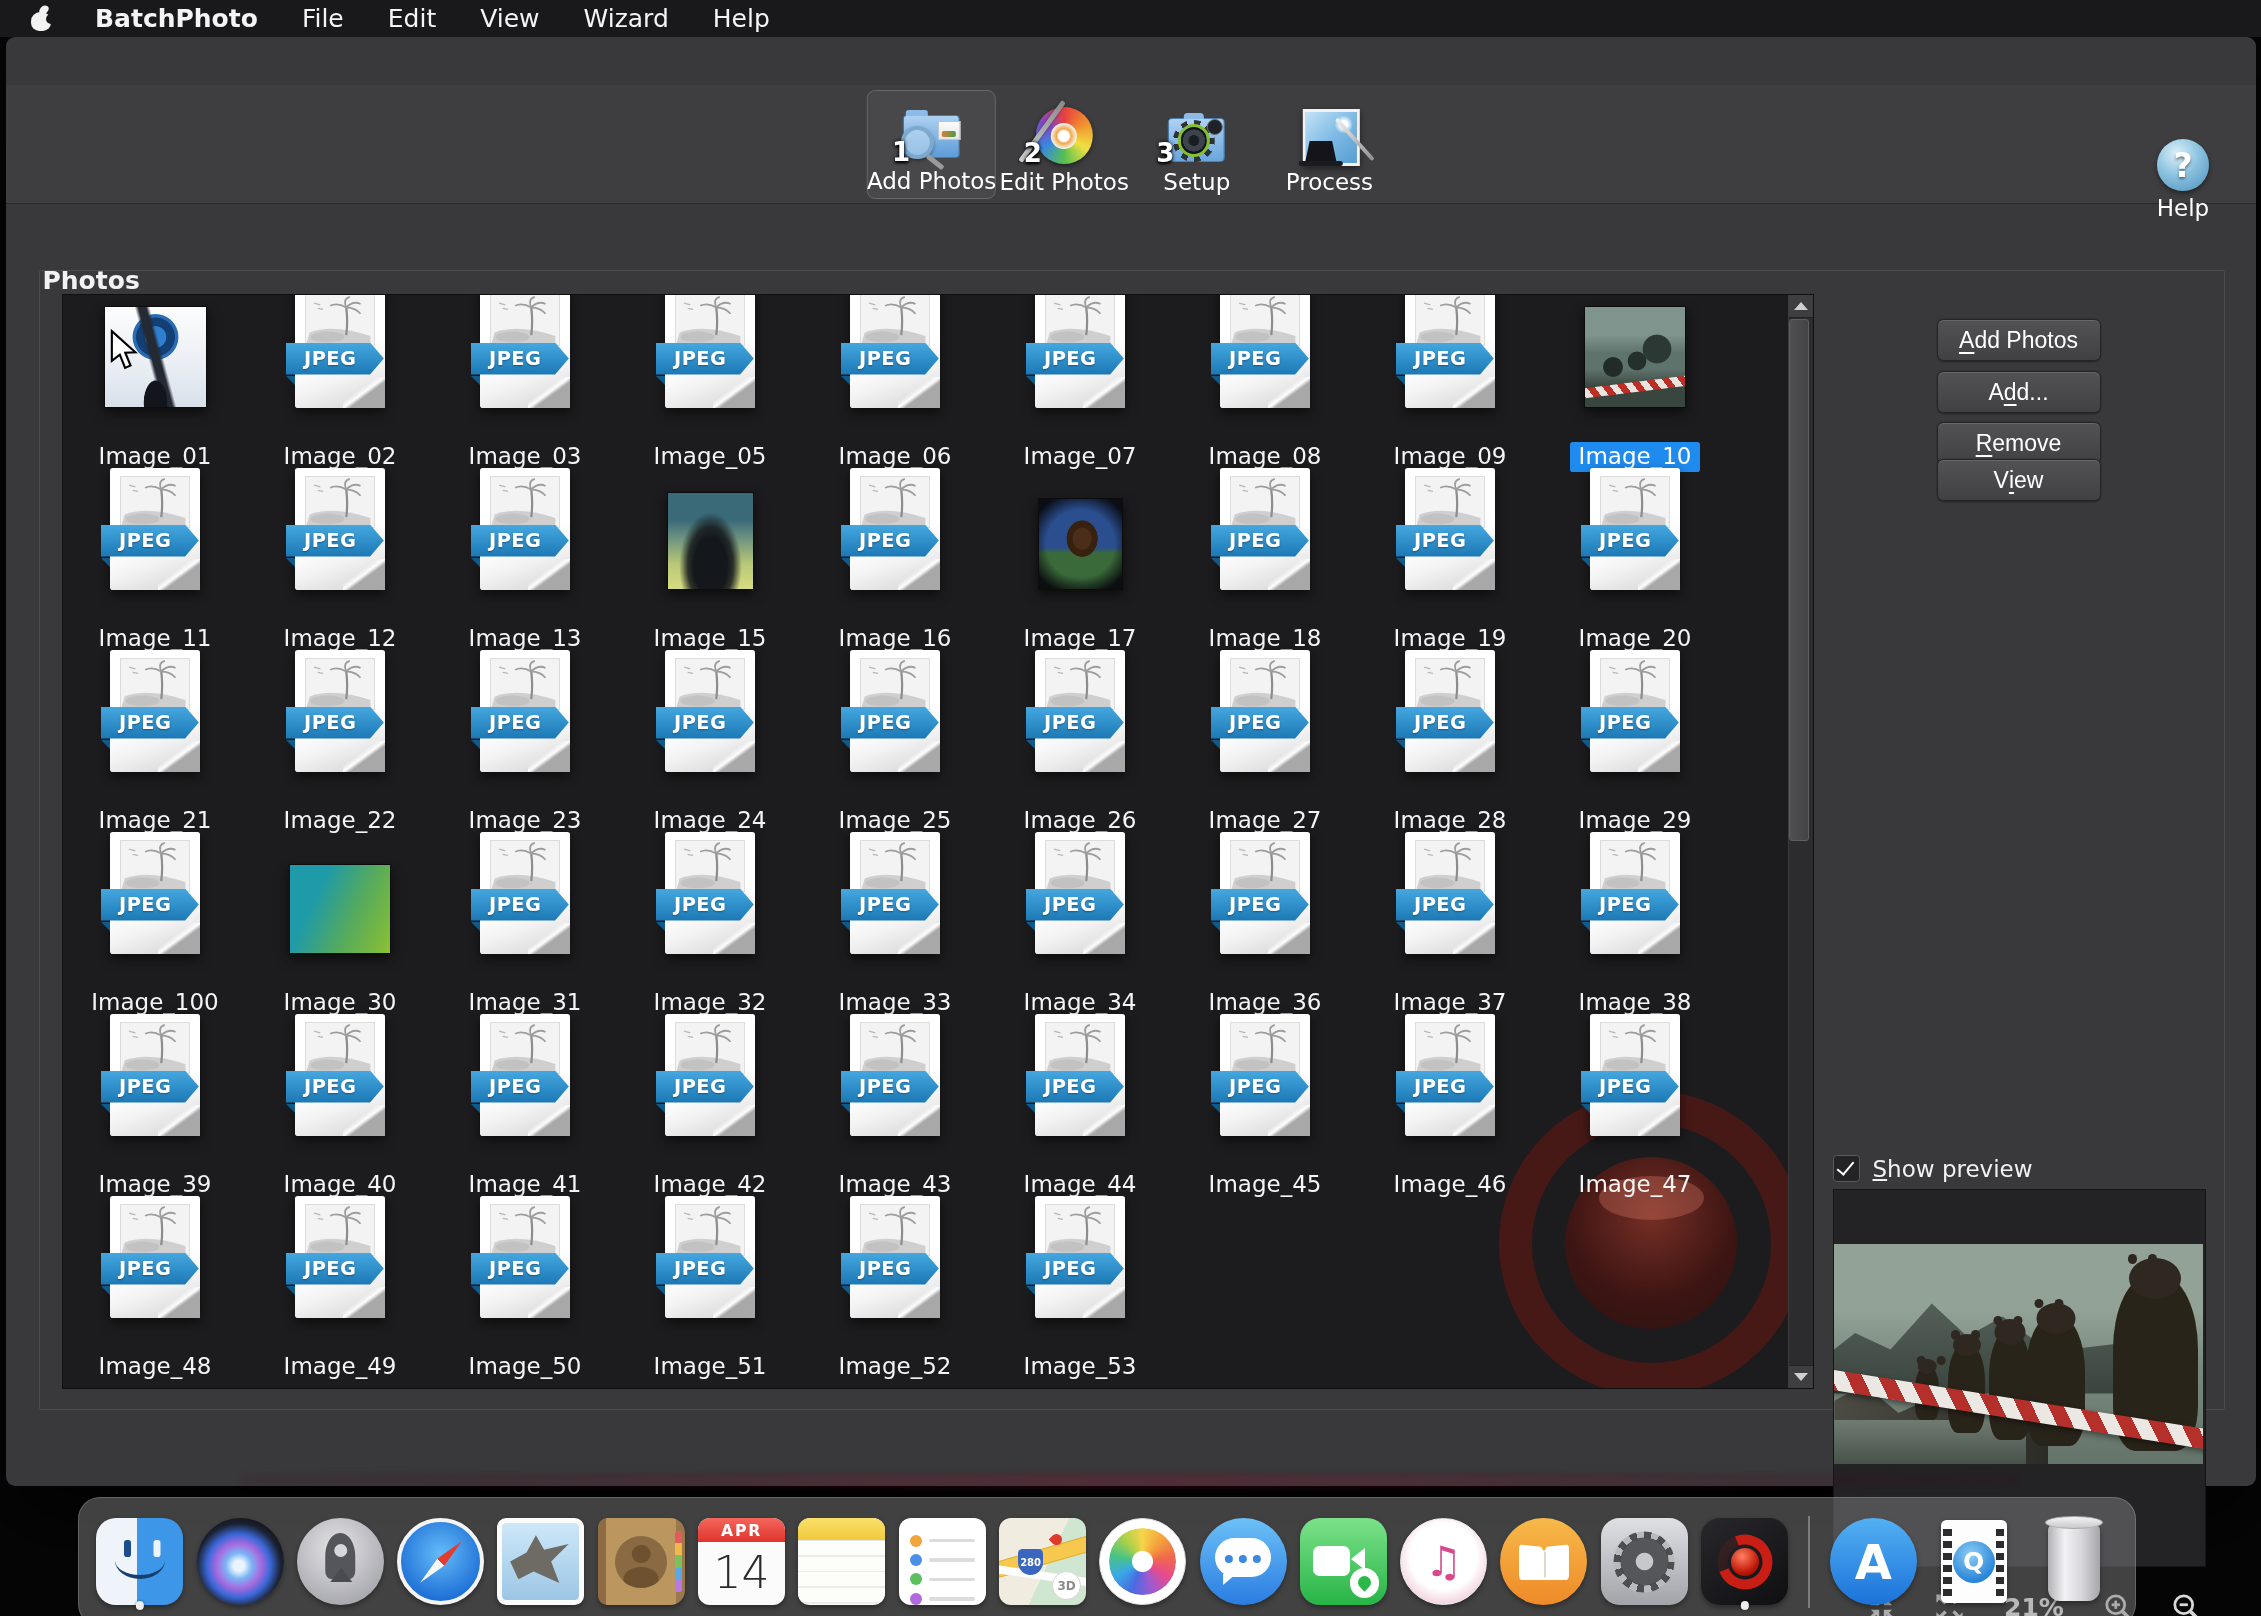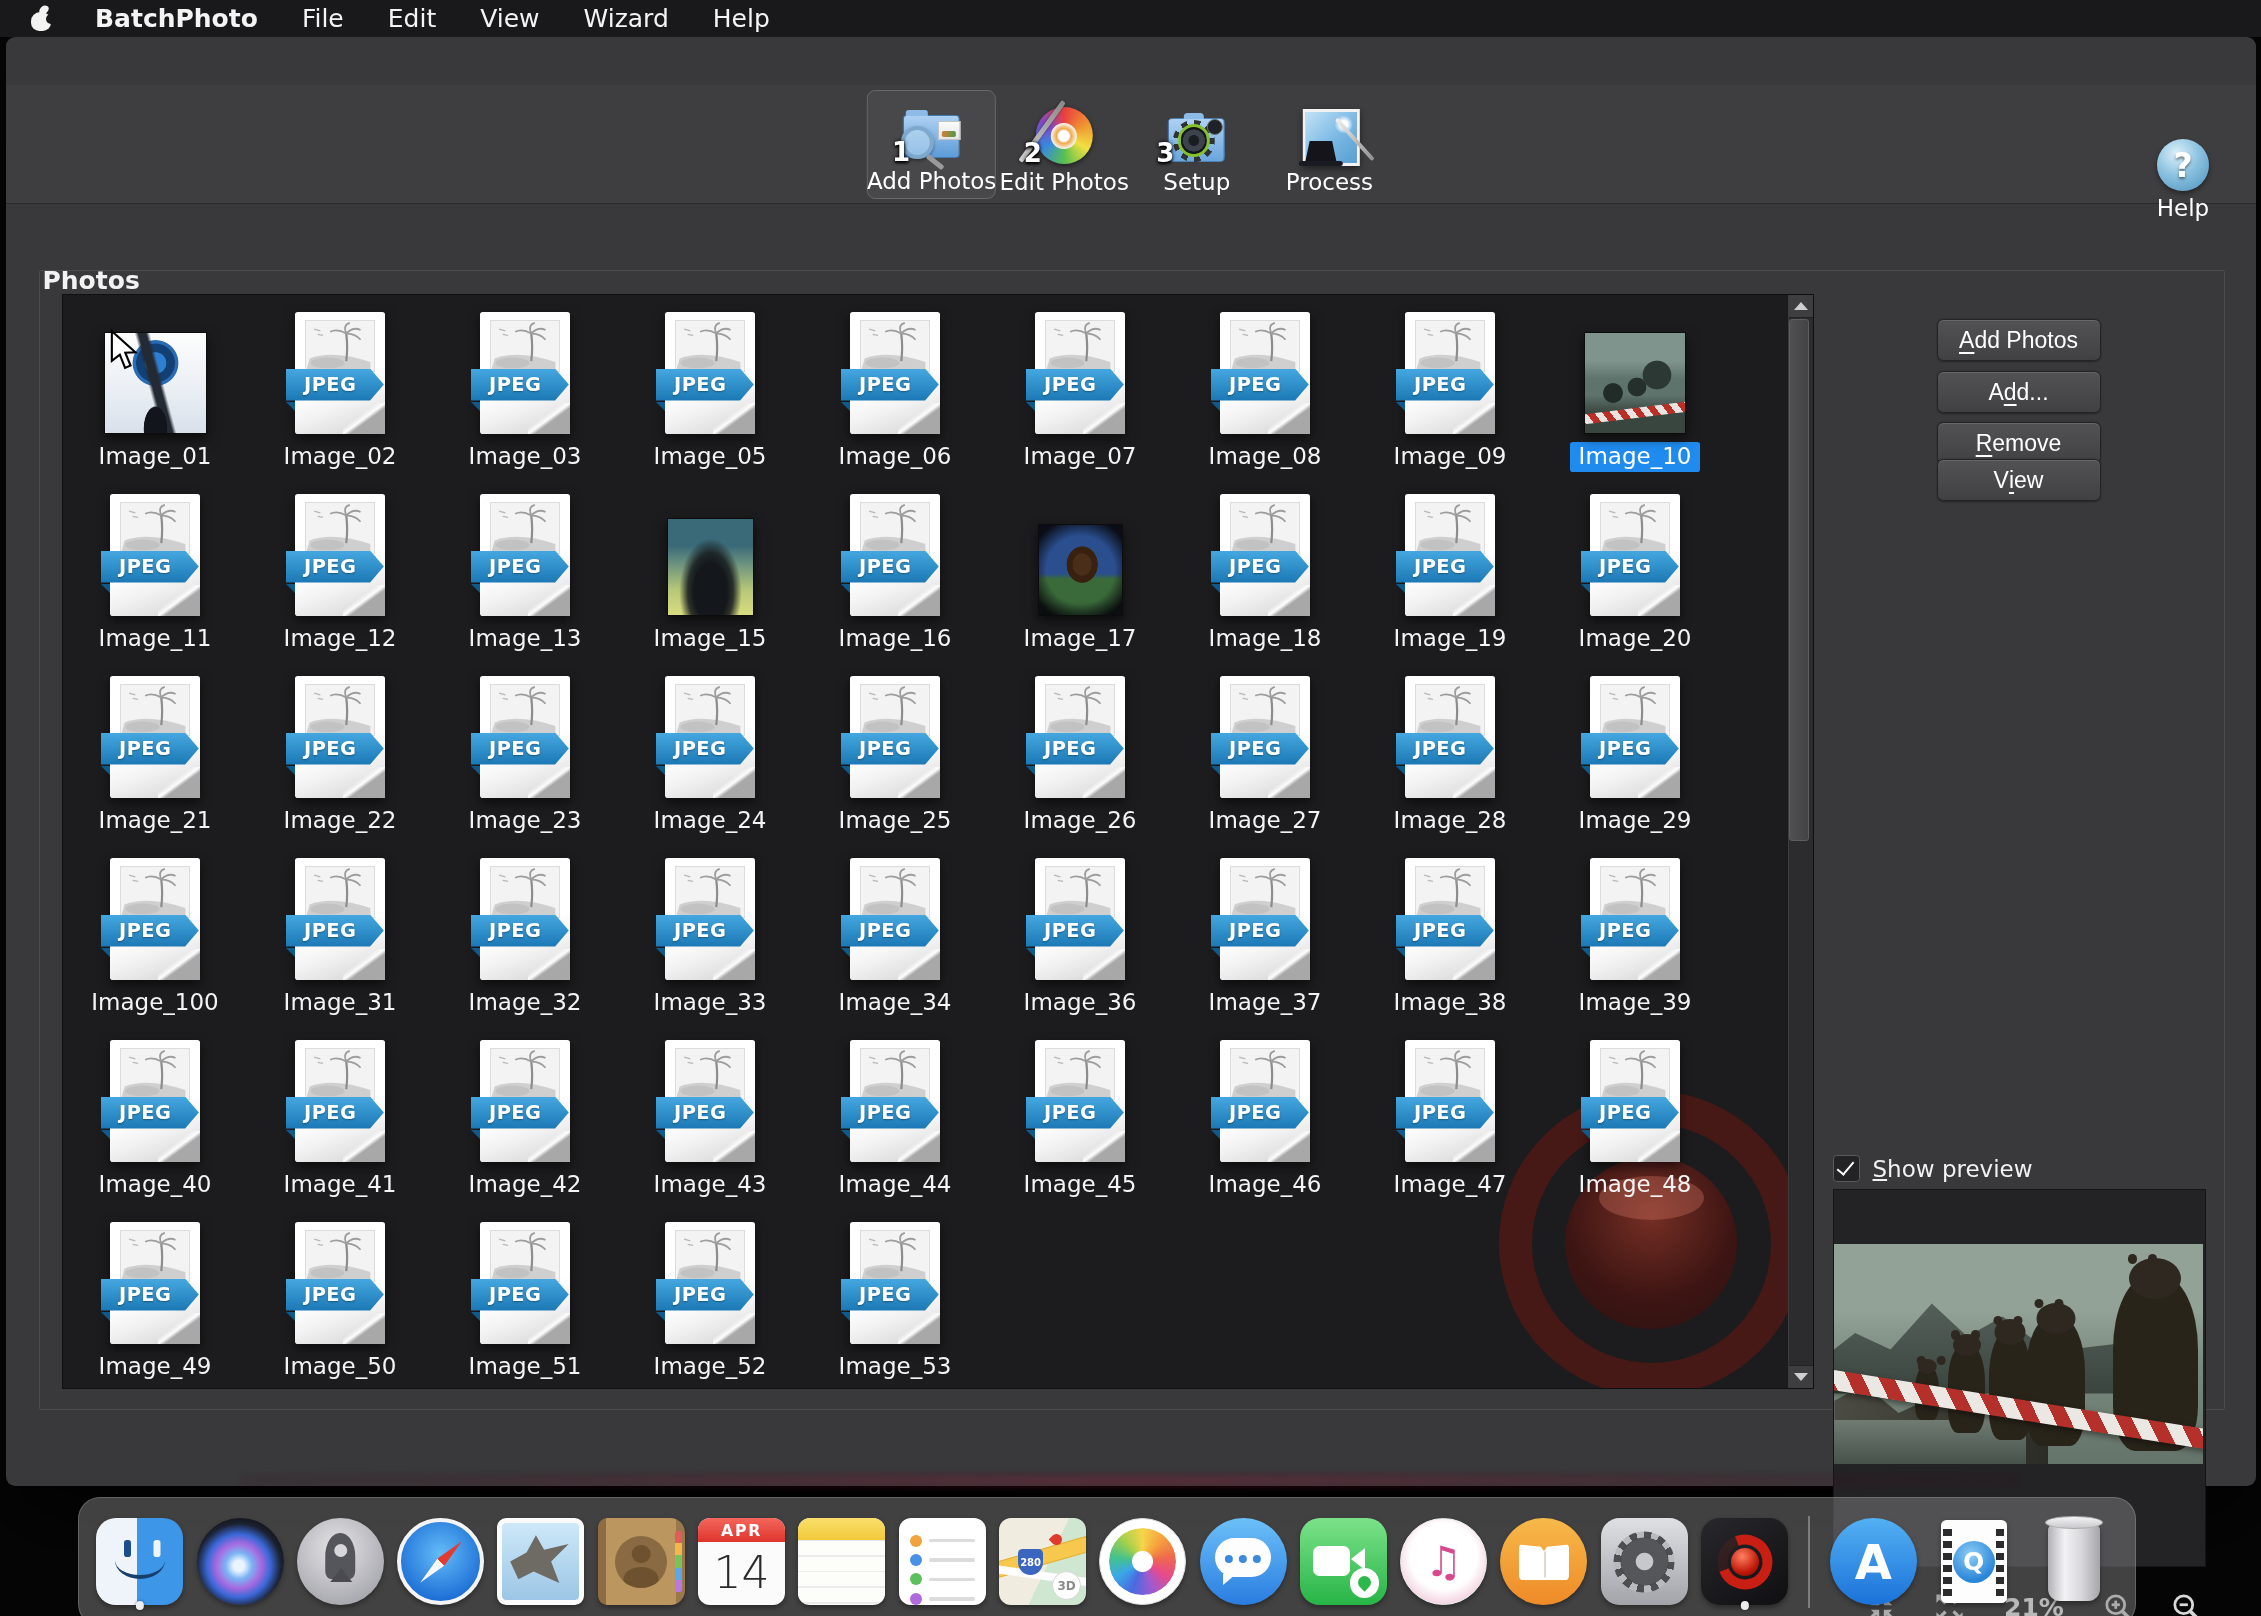--- a/index.html
+++ b/index.html
@@ -69,21 +69,21 @@
   #help-area{position:absolute;right:31px;top:54px;width:83px;display:flex;flex-direction:column;align-items:center;}
   .help-icon{width:52px;height:52px;border-radius:50%;background:radial-gradient(circle at 38% 28%,#dcf0fa,#8cc2e0 45%,#4a90bc);
              display:flex;align-items:center;justify-content:center;color:#fff;font-weight:bold;font-size:33px;
              text-shadow:0 1.8px 2.8px rgba(0,0,0,.45);box-shadow:0 2.8px 5.5px rgba(0,0,0,.4);}
   .help-label{font-size:23px;color:#fff;margin-top:3.7px;}
   
   #photos-title{position:absolute;left:37px;top:229px;font-size:25px;font-weight:bold;color:#f2f2f2;}
   #groupbox{position:absolute;left:39px;top:269px;width:2184px;height:1138px;border:0.9px solid #4c4c4e;border-radius:1.8px;}
   #gridpanel{position:absolute;left:22px;top:23px;width:1752px;height:1095px;background:#1c1c1e;border:0.9px solid #0f0f11;box-sizing:border-box;overflow:hidden;}
   #grid{position:absolute;left:0;top:0;width:1728px;display:grid;grid-template-columns:repeat(9,185px);grid-auto-rows:182px;z-index:2;}
-  .cell{display:flex;flex-direction:column;align-items:center;justify-content:flex-end;padding-bottom:5.5px;position:relative;z-index:2;}
+  .cell{display:flex;flex-direction:column;align-items:center;justify-content:flex-end;padding-bottom:5.5px;position:relative;z-index:2;gap:26px;}
   .thumbzone{height:135px;display:flex;align-items:flex-end;justify-content:center;}
   .plabel{font-size:23px;color:#f4f4f4;margin-top:8.3px;padding:0.9px 8.3px 2.8px;border-radius:2.8px;white-space:nowrap;}
   .plabel.sel{background:#1f8bef;color:#fff;}
   
   .jpegdoc{position:relative;width:90px;height:122px;background:linear-gradient(160deg,#ffffff 55%,#f3f3f3 72%,#d2d2d2 100%);
            border-radius:2.8px;box-shadow:0 4.6px 11px rgba(0,0,0,.55);}
   .jpegdoc::after{content:'';position:absolute;right:0;bottom:0;width:42px;height:31px;
            background:linear-gradient(to top left,#a8a8a8 0 42%,#fdfdfd 50%,rgba(255,255,255,0) 60%);}
   .mini{position:absolute;top:8.3px;left:10px;width:70px;height:52px;background:#f5f5f5;border:0.9px solid #dcdcdc;box-sizing:border-box;}
   .mini svg{display:block;width:100%;height:100%;}
@@ -812,20 +812,26 @@
                   </svg>
                 </div>
                 <div class="ribbon">JPEG</div>
                 <div class="ribbonfold"></div>
               </div>
             </div>
             <div class="plabel">Image_100</div>
           </div>
           <div class="cell">
             <div class="thumbzone">
+              <div class="ph ph-gradient"></div>
+            </div>
+            <div class="plabel">Image_30</div>
+          </div>
+          <div class="cell">
+            <div class="thumbzone">
               <div class="jpegdoc">
                 <div class="mini">
                   <svg viewBox="0 0 76 56">
                     <rect width="76" height="56" fill="#f3f3f3"></rect>
                     <path d="M4 42 Q30 32 72 46 L72 56 L0 56 Z" fill="#cfcfcf"></path>
                     <ellipse cx="24" cy="47" rx="19" ry="6" fill="#c2c2c2"></ellipse>
                     <path d="M45 14 Q47 30 45 45" stroke="#8d8d8d" stroke-width="2.5" fill="none"></path>
                     <path d="M45 14 Q35 8 27 12 M45 14 Q41 4 49 2 M45 14 Q53 6 61 10 M45 14 Q55 14 61 21" stroke="#9d9d9d" stroke-width="2" fill="none"></path>
                     <path d="M9 9 l7 2 M13 15 l6 1" stroke="#b8b8b8" stroke-width="1.5"></path>
                   </svg>

